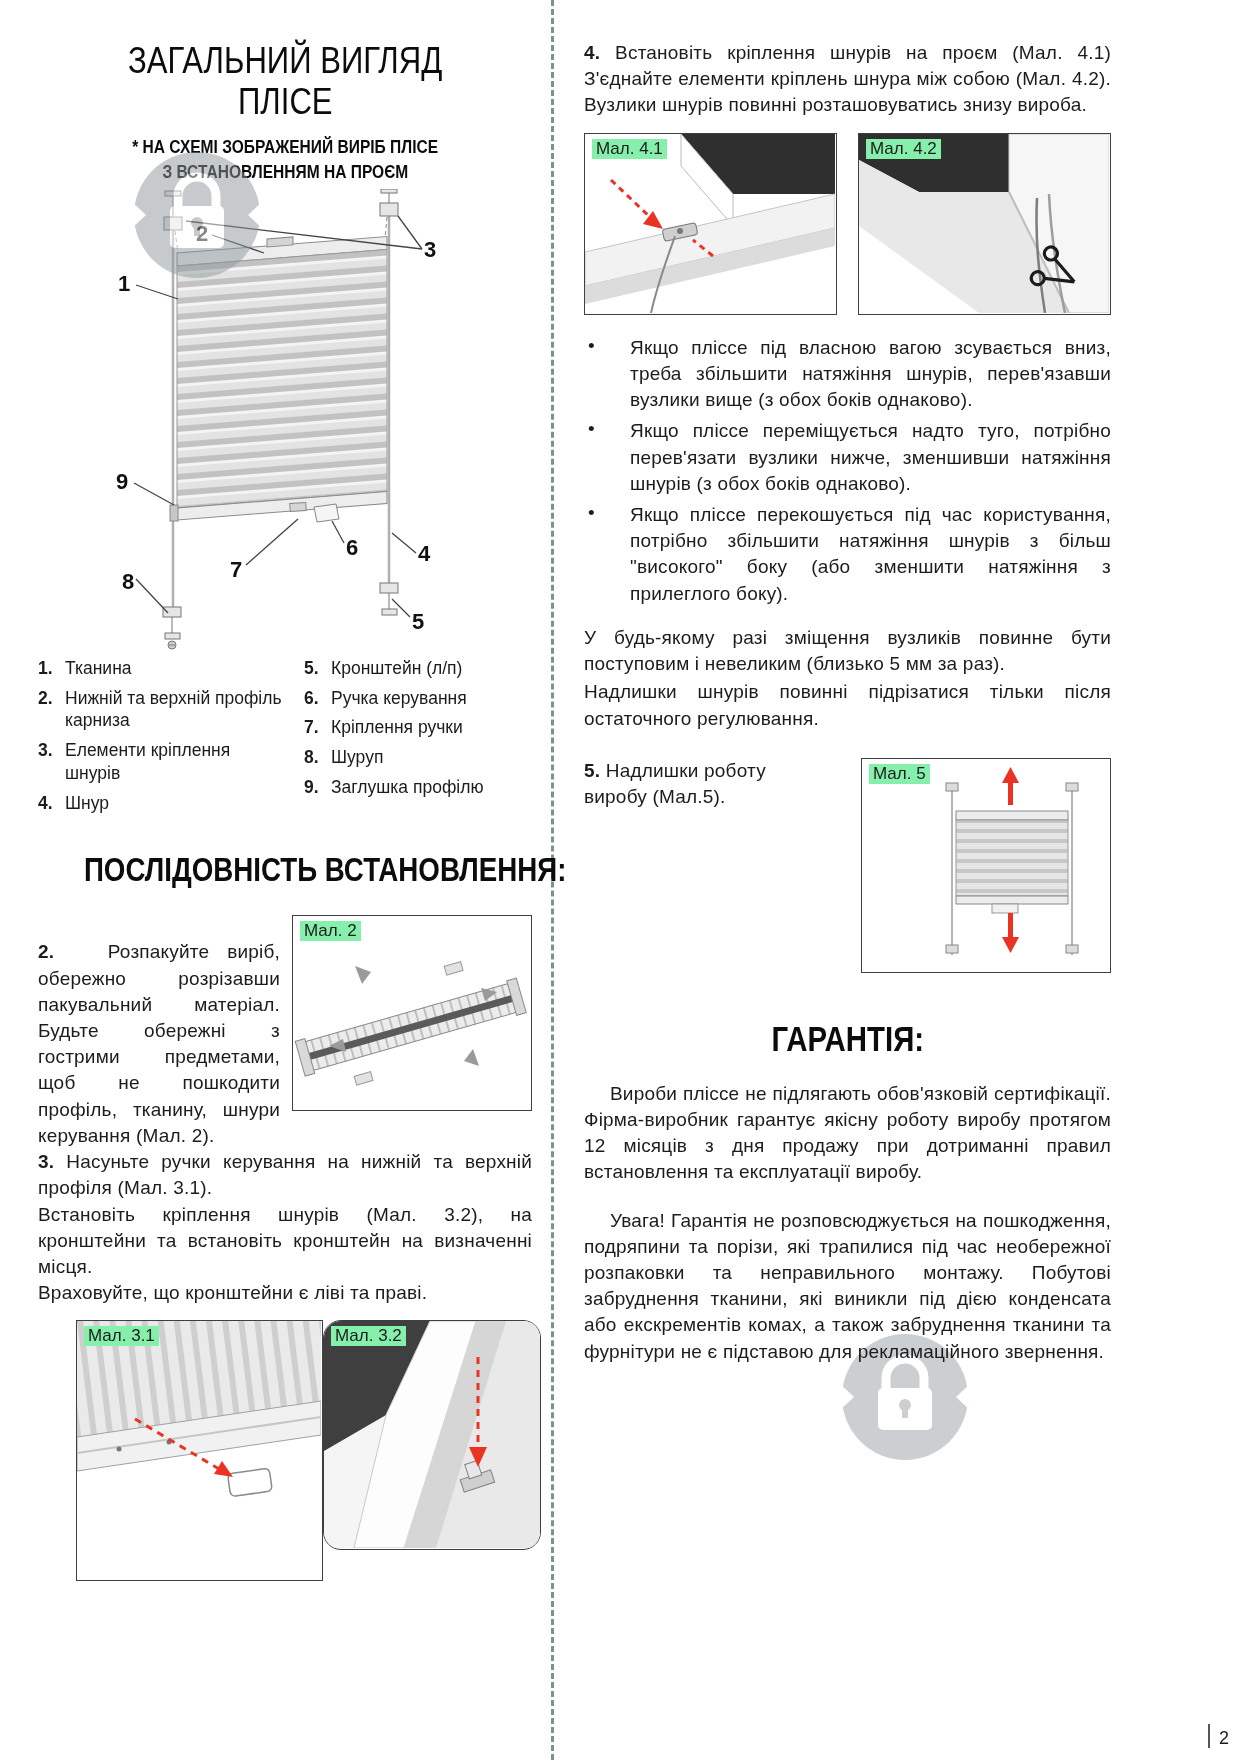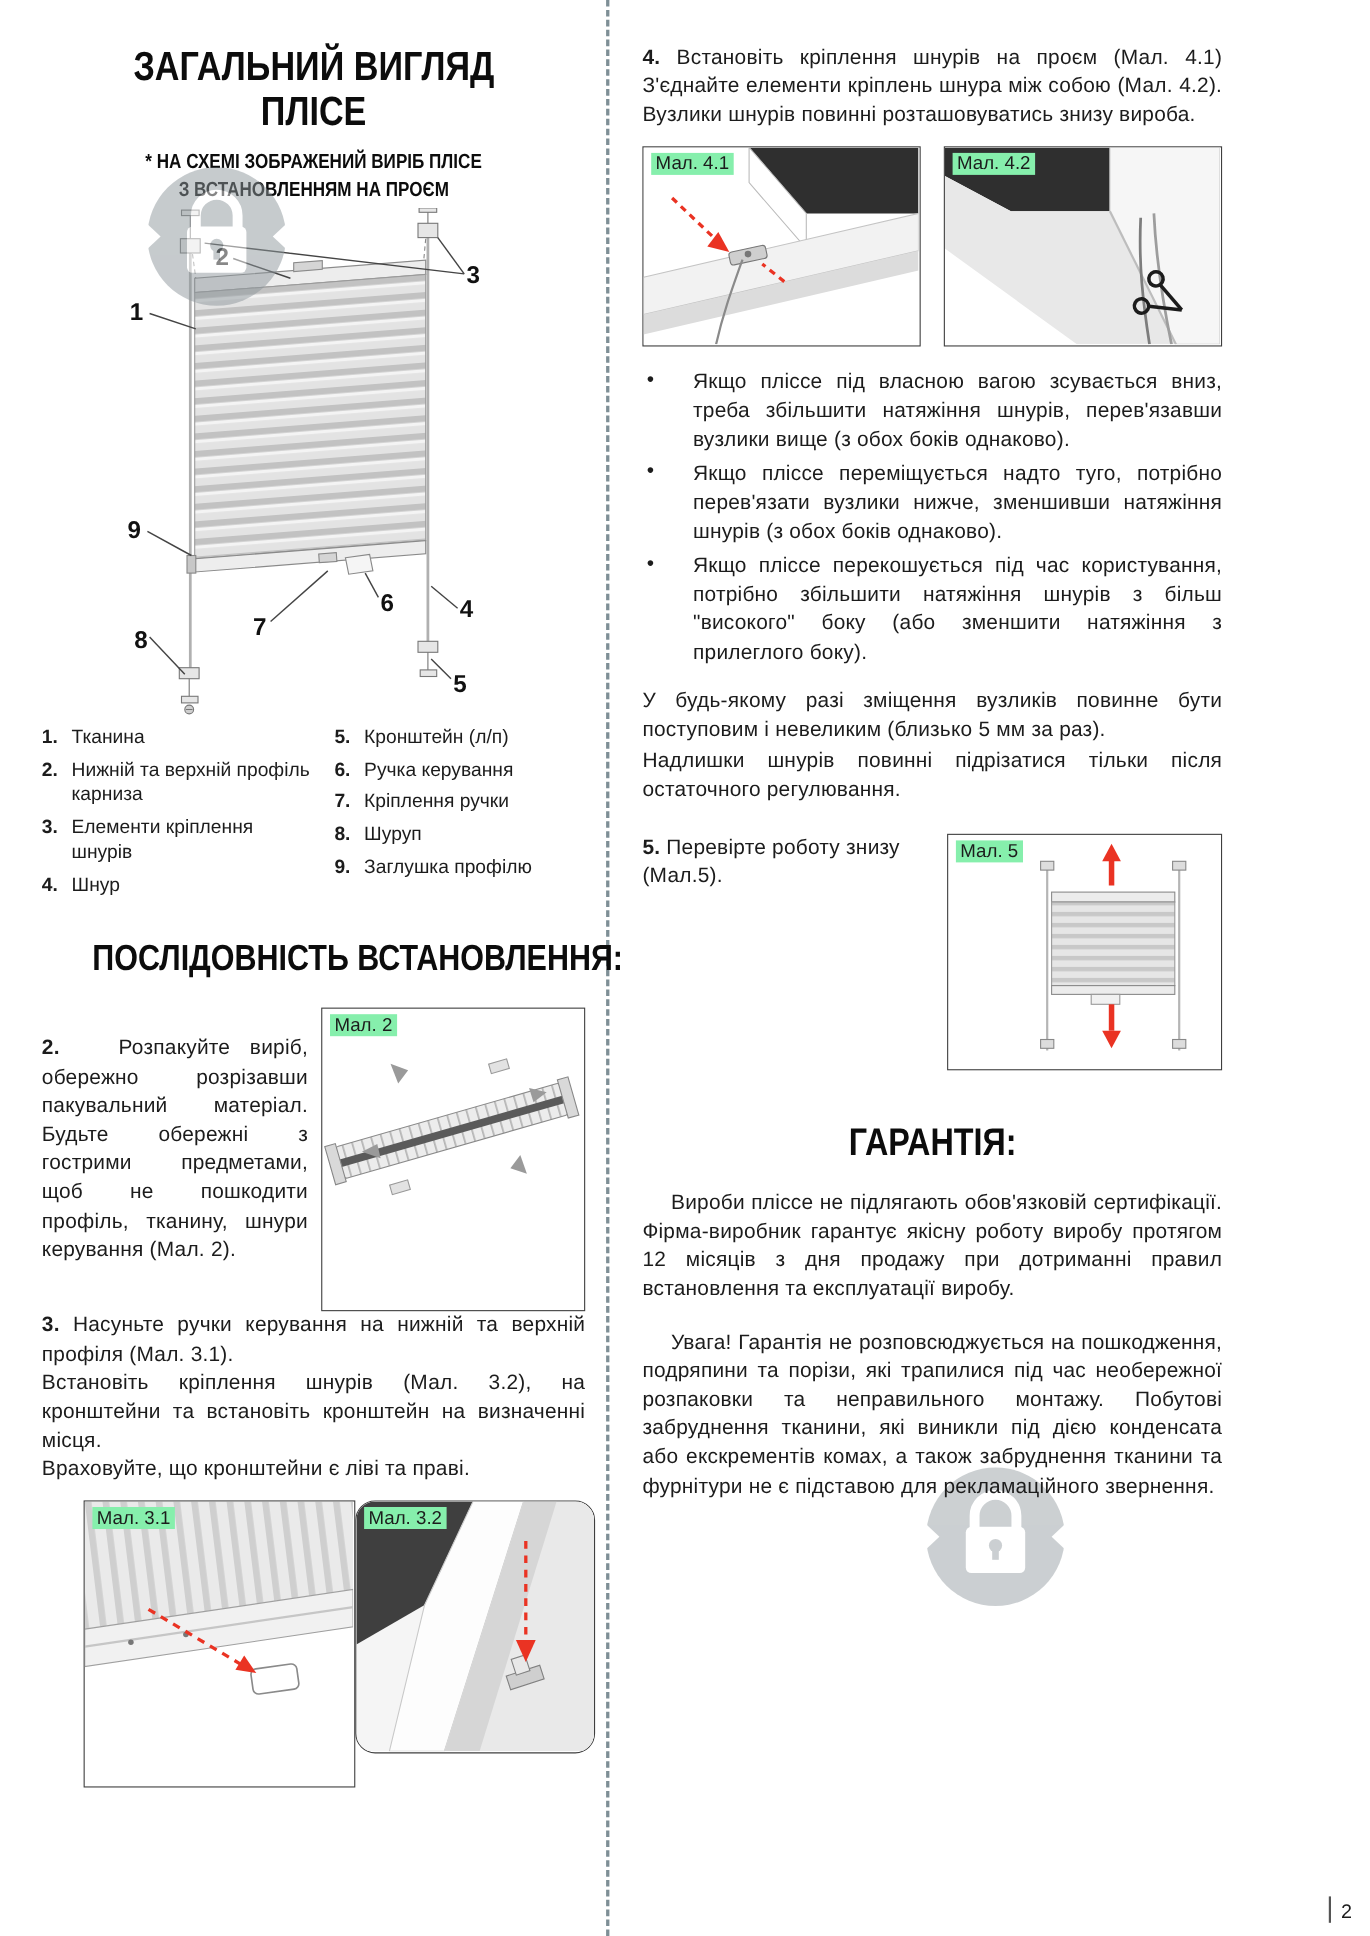--- a/index.html
+++ b/index.html
@@ -5,21 +5,21 @@
   *{margin:0;padding:0;box-sizing:border-box;}
   html,body{background:#ffffff;}
   .page{position:relative;width:1245px;height:1760px;background:#fff;
         font-family:"Liberation Sans",sans-serif;color:#1c1c1c;overflow:hidden;}
   .divider{position:absolute;left:551px;top:0;height:100%;width:0;
            border-left:3px dashed #7e8f96;z-index:1;}
   .col{position:absolute;top:40px;z-index:2;}
   .col-left{left:38px;width:494px;}
   .col-right{left:584px;width:527px;}
   .condensed{display:inline-block;transform:scaleX(0.84);transform-origin:50% 50%;white-space:nowrap;}
-  .main-title{text-align:center;font-weight:700;font-size:37px;line-height:1.12;color:#0c0c0c;}
+  .main-title{text-align:center;font-weight:400;font-size:37px;line-height:1.12;color:#0c0c0c;}
   .sub-title{text-align:center;font-weight:700;font-size:18.5px;line-height:1.35;margin-top:12px;color:#0c0c0c;}
   .diagram-wrap{margin-top:4px;margin-left:-6px;}
   .legend{display:flex;gap:14px;margin-top:2px;font-size:17.5px;line-height:1.3;}
   .legend .lcol1{width:252px;}
   .legend .lcol2{width:226px;}
   .legend-item{display:grid;grid-template-columns:27px 1fr;margin-bottom:7px;}
   .legend-item .n{font-weight:700;}
   .section-title{text-align:center;font-weight:700;font-size:33px;margin-top:30px;color:#0c0c0c;}
   .body-text{font-size:19px;line-height:1.38;text-align:justify;letter-spacing:0.2px;}
   .bold{font-weight:700;}
@@ -211,21 +211,21 @@
 
     <div class="section-title">
       <span class="condensed">ПОСЛІДОВНІСТЬ ВСТАНОВЛЕННЯ:</span>
     </div>
 
     <div class="step2-row">
       <p class="body-text step2-text">
         <span class="bold">2.</span>&nbsp;&nbsp;
         <span>Розпакуйте виріб, обережно розрізавши пакувальний матеріал. Будьте обережні з гострими предметами, щоб не пошкодити профіль, тканину, шнури керування (Мал. 2).</span>
       </p>
-      <div class="figure" style="width:240px;height:276px;">
+      <div class="figure" style="width:240px;height:196px;">
         <span class="fig-label">Мал. 2</span>
         <svg width="237" height="212" viewBox="0 0 237 212">
           <defs>
             <pattern id="tickP" width="9" height="34" patternUnits="userSpaceOnUse">
               <rect width="9" height="34" fill="#ececec"></rect>
               <rect width="1.6" height="34" fill="#b5b5b5"></rect>
             </pattern>
           </defs>
           <g transform="rotate(-16 118 112)">
             <rect x="12" y="96" width="212" height="30" rx="3" fill="url(#tickP)" stroke="#8a8a8a"></rect>
@@ -370,21 +370,21 @@
     </div>
 
     <div class="notes">
       <p class="body-text">У будь-якому разі зміщення вузликів повинне бути поступовим і невеликим (близько 5 мм за раз).</p>
       <p class="body-text note-p2">Надлишки шнурів повинні підрізатися тільки після остаточного регулювання.</p>
     </div>
 
     <div class="step5-row">
       <p class="body-text step5-text" style="text-align:left;">
         <span class="bold">5.</span>
-        <span>Перевірте роботу знизу (Мал.5).</span>
+        <span>Надлишки роботу виробу (Мал.5).</span>
       </p>
       <div class="figure" style="width:250px;height:215px;">
         <span class="fig-label">Мал. 5</span>
         <svg width="267" height="212" viewBox="0 0 267 212">
           <defs>
             <pattern id="pleat5" width="10" height="10" patternUnits="userSpaceOnUse">
               <rect width="10" height="10" fill="#e6e6e6"></rect>
               <rect width="10" height="4" fill="#c8c8c8"></rect>
             </pattern>
           </defs>

